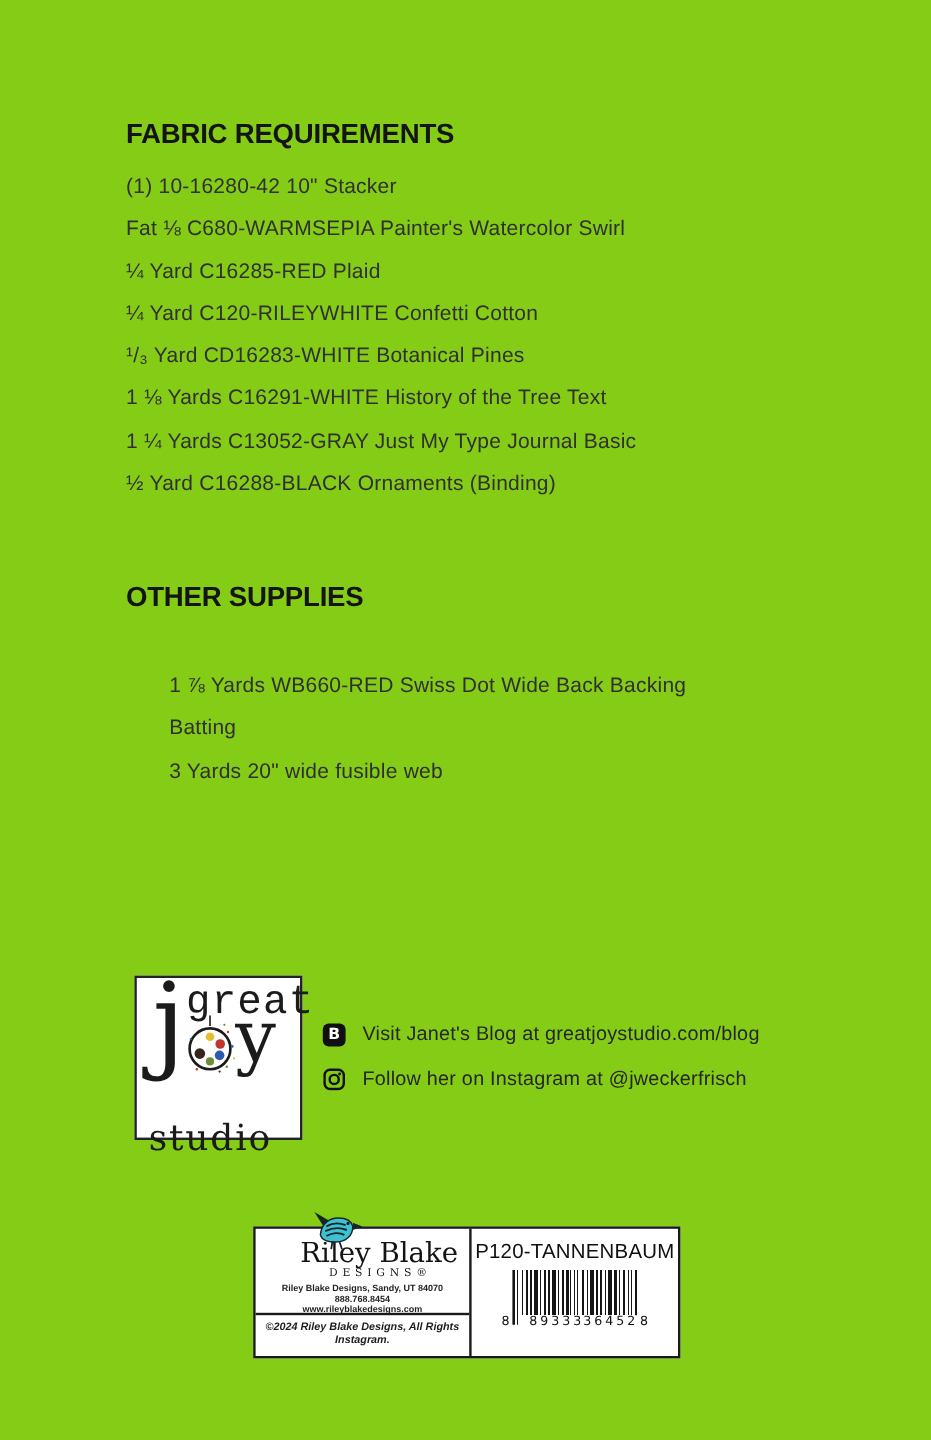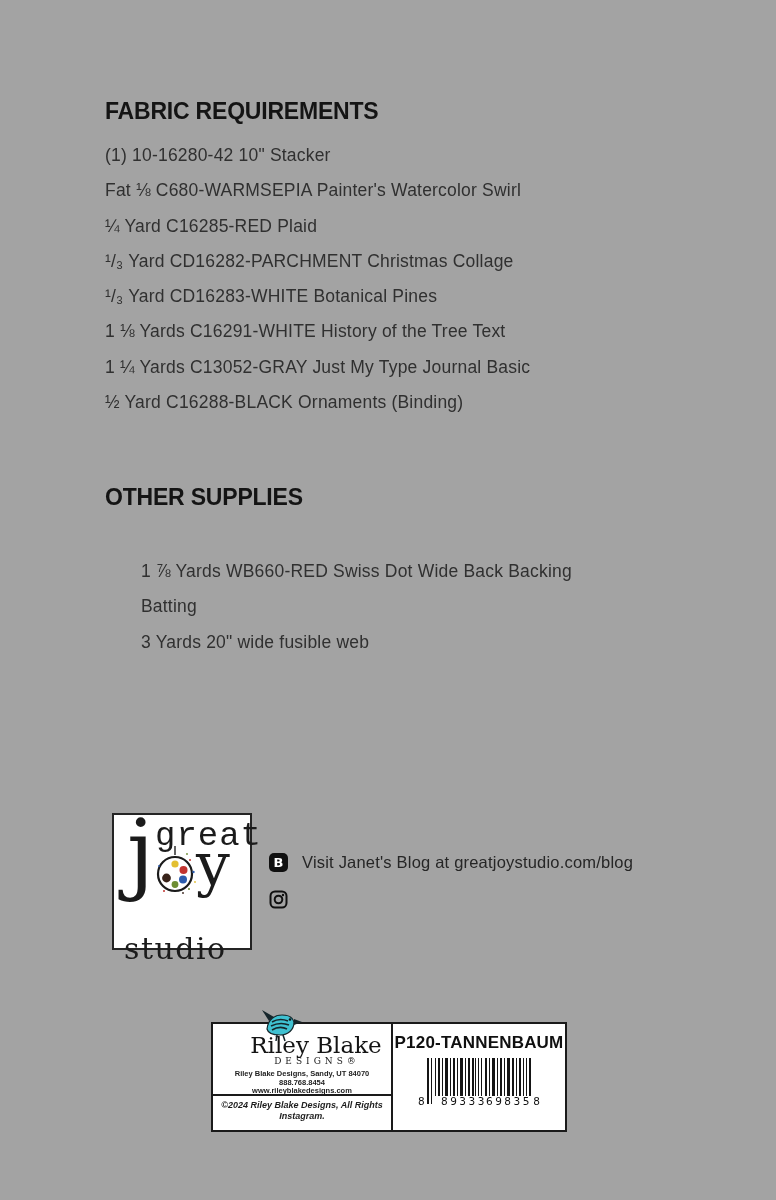--- a/index.html
+++ b/index.html
@@ -1,18 +1,18 @@
 <!DOCTYPE html>
 <html><head>
 <meta charset="utf-8">
 <title>Pattern Back Page</title>
 <style>
   html,body{margin:0;padding:0;background:#ffffff;}
   .sheet{
-    position:relative;width:776px;height:1200px;background:#a3a3a3;overflow:hidden;
+    position:relative;width:776px;height:1200px;background:#84cc16;overflow:hidden;
     font-family:"Liberation Sans","DejaVu Sans",sans-serif;color:#2b2b2b;
   }
   
   .sec-h{position:absolute;left:105px;margin:0;font-size:23px;font-weight:700;color:#141414;letter-spacing:-0.2px;white-space:nowrap;}
   .fabric-h{top:98px;}
   .supplies-h{top:484px;}
   
   .list{position:absolute;left:105px;font-size:17.5px;color:#303030;}
   .fabric-list{top:138px;}
   .supplies-list{top:554px;margin-left:36px;}
@@ -39,41 +39,41 @@
   .pub-left{position:relative;width:178px;text-align:center;}
   .pub-right{position:relative;flex:1;border-left:2px solid #1a1a1a;text-align:center;}
   .bird{position:absolute;left:48px;top:-17px;}
   .brand{margin-top:11px;font-family:"DejaVu Serif","Liberation Serif",serif;font-size:23px;line-height:21px;color:#141414;margin-left:28px;}
   .designs{font-family:"DejaVu Serif","Liberation Serif",serif;font-size:9px;letter-spacing:4px;line-height:10px;margin-left:30px;color:#1a1a1a;}
   .addr{font-size:7.5px;font-weight:700;line-height:8.6px;color:#222;text-align:center;}
   .addr-first{margin-top:4px;}
   .pub-divider{position:absolute;left:0;right:0;top:70px;border-top:2px solid #1a1a1a;}
   .copy-wrap{position:absolute;top:76px;left:0;right:0;}
   .copy{font-size:9px;font-weight:700;line-height:11px;color:#1d1d1d;font-style:italic;}
-  .pcode{margin-top:9px;font-size:17px;font-weight:700;color:#101010;letter-spacing:0.2px;white-space:nowrap;}
+  .pcode{margin-top:9px;font-size:17px;font-weight:400;color:#101010;letter-spacing:0.2px;white-space:nowrap;}
   .barcode{position:relative;width:122px;height:50px;margin:5px auto 0;}
   .bars{position:absolute;left:9px;top:0;}
   .bd{position:absolute;bottom:1px;font-family:"DejaVu Sans",sans-serif;font-size:10.5px;color:#111;background:#fff;line-height:11px;}
   .bd-l{left:0;}
   .bd-g1{left:21px;letter-spacing:2.5px;padding:0 2px;}
   .bd-g2{left:66px;letter-spacing:2.5px;padding:0 2px;}
   .bd-r{right:0;}
 </style>
 </head>
 <body>
 
 <div class="sheet">
 
   <h1 class="sec-h fabric-h">FABRIC REQUIREMENTS</h1>
 
   <div class="list fabric-list">
     <div class="li">(1) 10-16280-42 10" Stacker</div>
     <div class="li">Fat ⅛ C680-WARMSEPIA Painter's Watercolor Swirl</div>
     <div class="li">¼ Yard C16285-RED Plaid</div>
-    <div class="li">¹/₃ Yard CD16282-PARCHMENT Christmas Collage</div>
+    <div class="li">¼ Yard C120-RILEYWHITE Confetti Cotton</div>
     <div class="li">¹/₃ Yard CD16283-WHITE Botanical Pines</div>
     <div class="li">1 ⅛ Yards C16291-WHITE History of the Tree Text</div>
     <div class="li">1 ¼ Yards C13052-GRAY Just My Type Journal Basic</div>
     <div class="li">½ Yard C16288-BLACK Ornaments (Binding)</div>
   </div>
 
   <h2 class="sec-h supplies-h">OTHER SUPPLIES</h2>
 
   <div class="list supplies-list">
     <div class="li">1 ⅞ Yards WB660-RED Swiss Dot Wide Back Backing</div>
@@ -109,20 +109,21 @@
     <span class="blogger-ic">B</span>
     <span class="social-text">Visit Janet's Blog at greatjoystudio.com/blog</span>
   </div>
 
   <div class="social-row insta-row">
     <svg width="19" height="19" viewBox="0 0 19 19">
       <rect x="1.5" y="1.5" width="16" height="16" rx="4.5" fill="none" stroke="#111" stroke-width="2"></rect>
       <circle cx="9.5" cy="9.5" r="3.8" fill="none" stroke="#111" stroke-width="2"></circle>
       <circle cx="14" cy="5" r="1.2" fill="#111"></circle>
     </svg>
+    <span class="social-text">Follow her on Instagram at @jweckerfrisch</span>
   </div>
 
   <div class="pub-box">
     <div class="pub-left">
       <svg class="bird" width="42" height="35" viewBox="0 0 42 35">
         <path d="M8,14 L1,3 L13,10 Z" fill="#15262b"></path>
         <path d="M6,22 C7,12 14,8 21,8 C28,8 32,11 33,15 C33,23 27,28 19,28 C12,28 7,26 6,22 Z" fill="#3fc1d1" stroke="#15262b" stroke-width="1.2"></path>
         <path d="M11,15 C16,12 22,12 27,14" fill="none" stroke="#15262b" stroke-width="1.6"></path>
         <path d="M10,19 C16,16 23,16 28,18" fill="none" stroke="#15262b" stroke-width="1.6"></path>
         <path d="M11,23 C16,20 22,20 26,22" fill="none" stroke="#15262b" stroke-width="1.6"></path>
@@ -170,19 +171,19 @@
           <rect x="80" y="0" width="3" height="38" fill="#151515"></rect>
           <rect x="85" y="0" width="2" height="38" fill="#151515"></rect>
           <rect x="89" y="0" width="1" height="38" fill="#151515"></rect>
           <rect x="92" y="0" width="2" height="38" fill="#151515"></rect>
           <rect x="96" y="0" width="1" height="38" fill="#151515"></rect>
           <rect x="99" y="0" width="1" height="46" fill="#151515"></rect>
           <rect x="102" y="0" width="2" height="46" fill="#151515"></rect>
         </svg>
         <span class="bd bd-l">8</span>
         <span class="bd bd-g1">89333</span>
-        <span class="bd bd-g2">69835</span>
+        <span class="bd bd-g2">36452</span>
         <span class="bd bd-r">8</span>
       </div>
     </div>
   </div>
 
 </div>
 
 </body></html>

